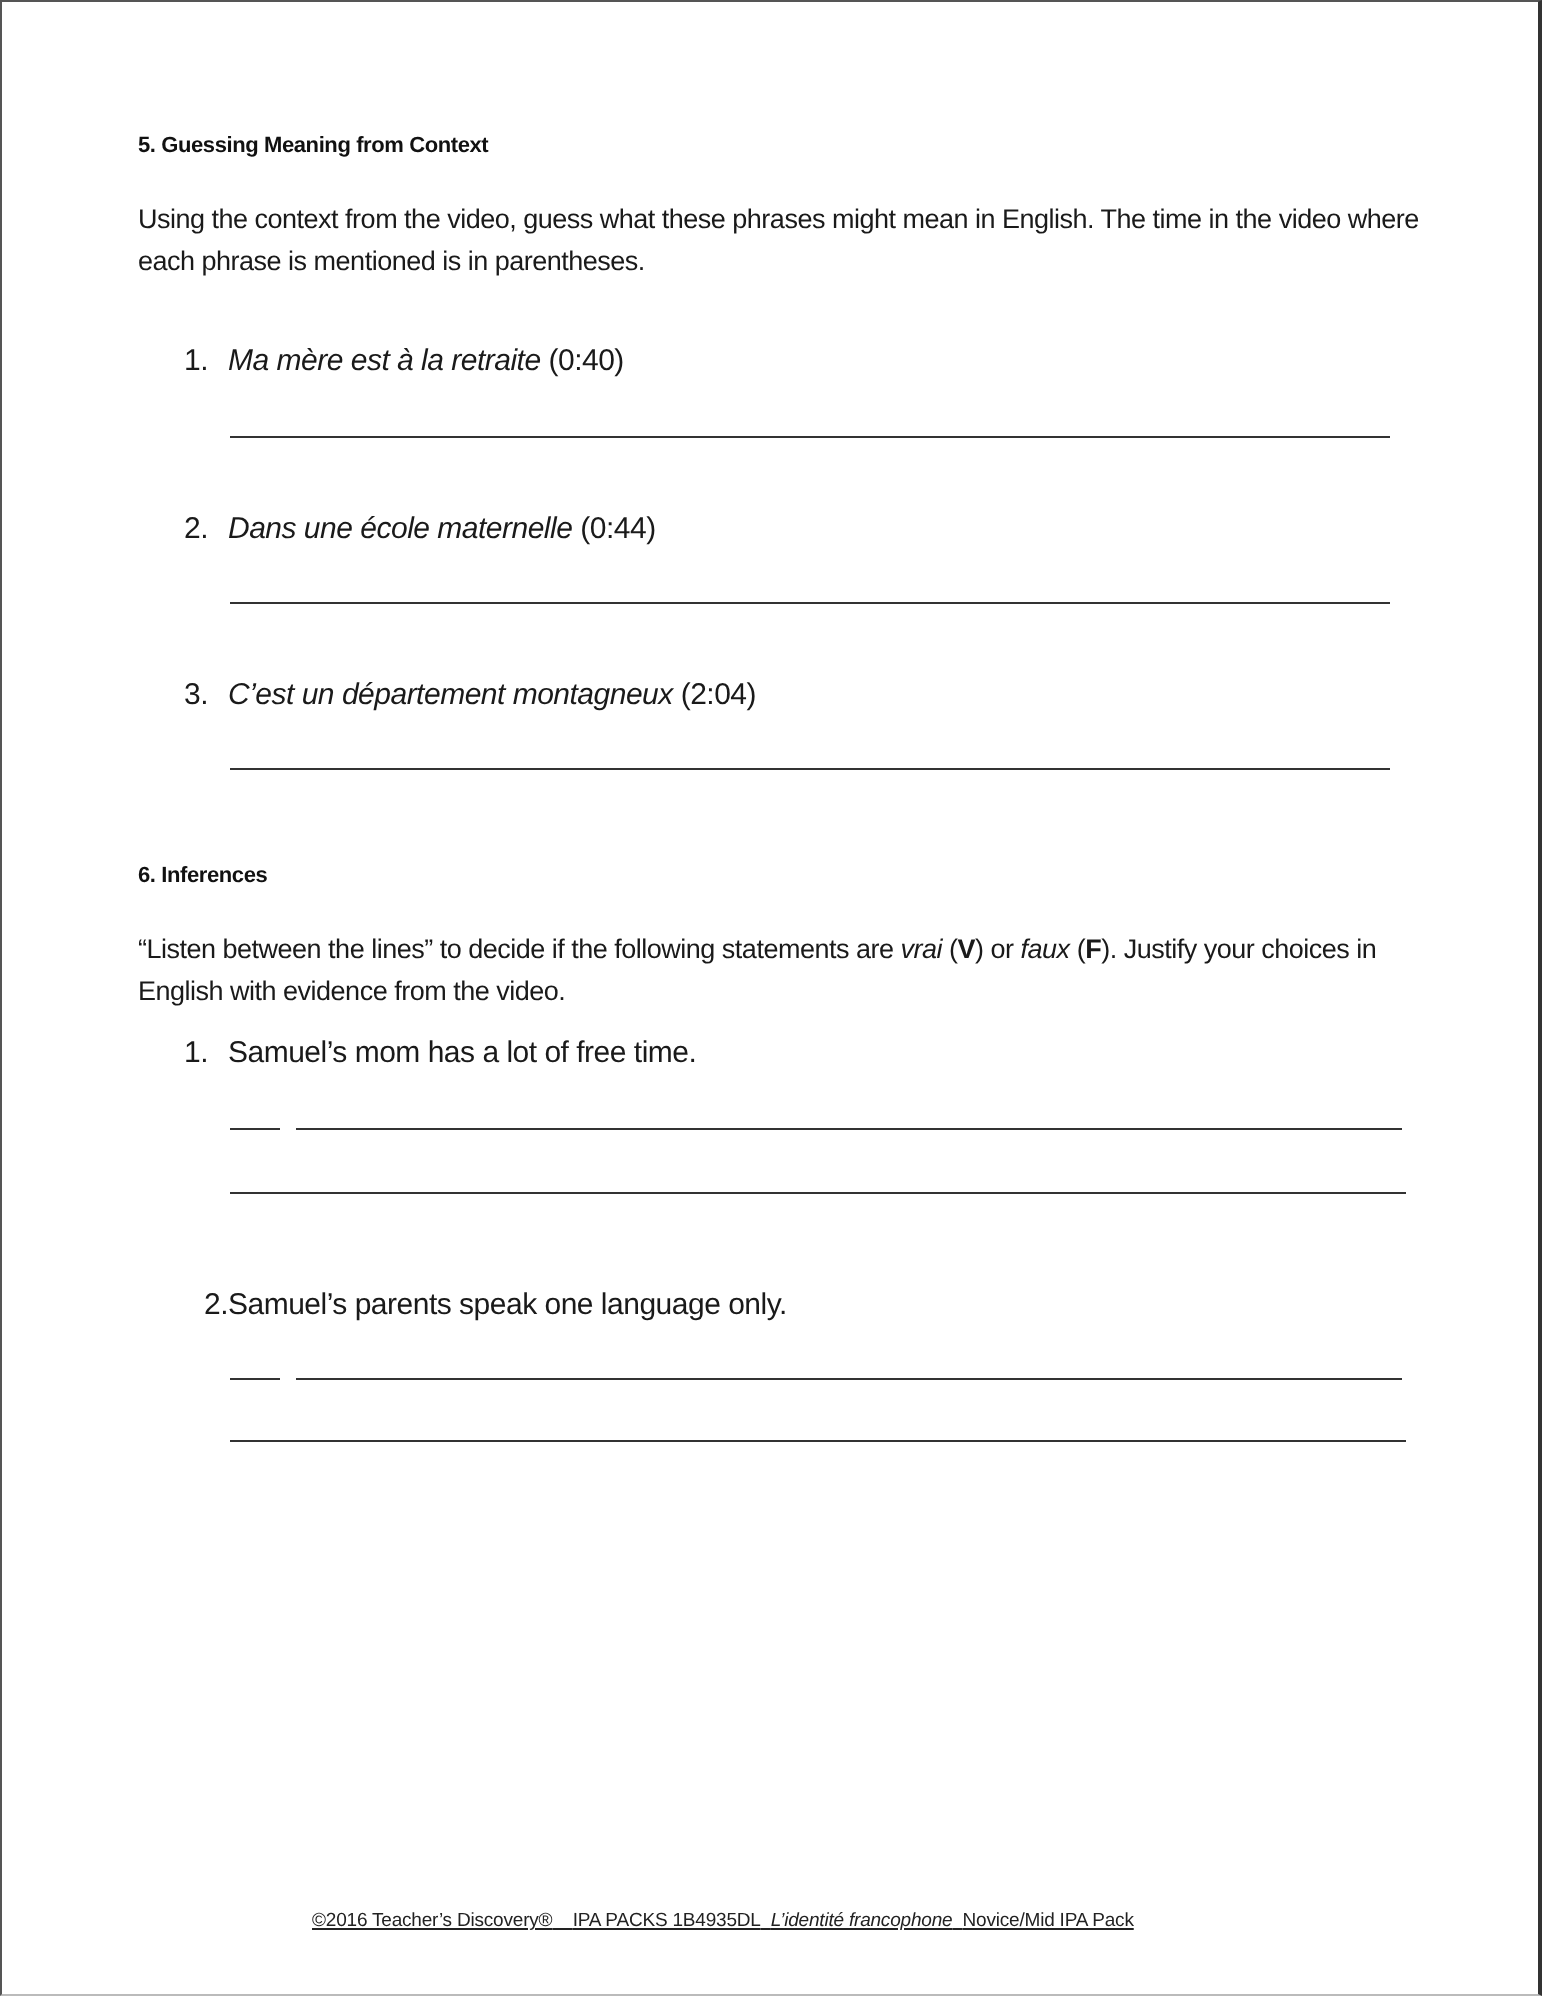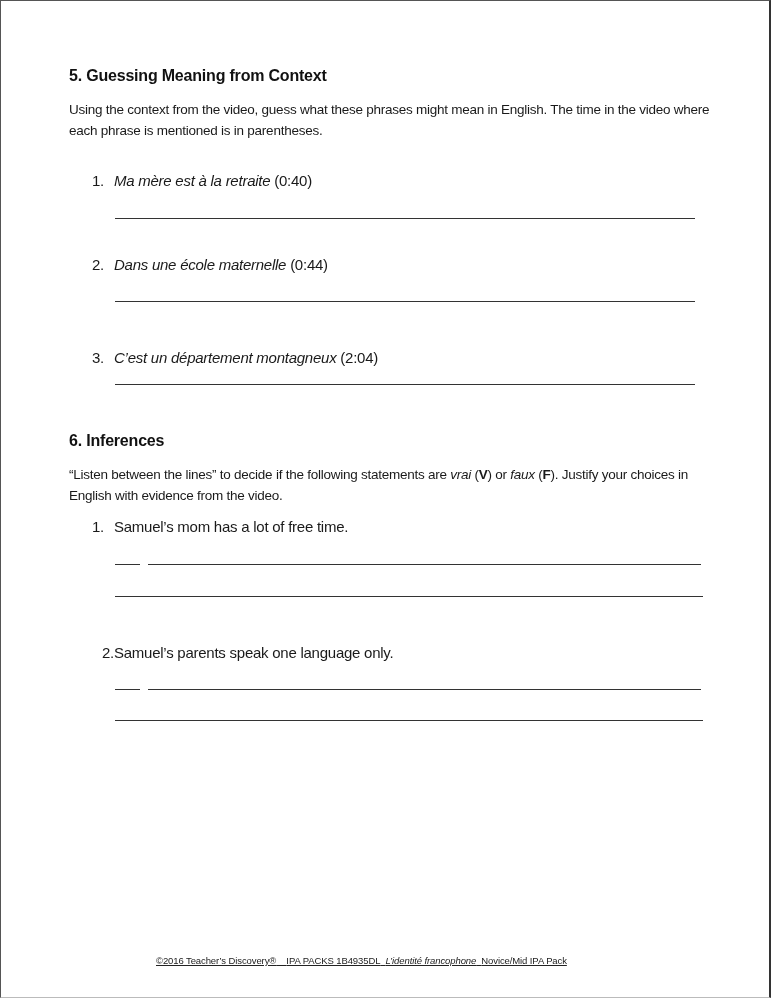--- a/index.html
+++ b/index.html
@@ -1,21 +1,21 @@
 <!DOCTYPE html>
 <html><head>
 <meta charset="utf-8">
 <style>
   html, body { margin: 0; padding: 0; background: #ffffff; }
   body { width: 773px; height: 1000px; position: relative; overflow: hidden;
          font-family: "Liberation Sans", "DejaVu Sans", sans-serif; color: #1a1a1a; }
   .page { position: absolute; left: 0; top: 0; width: 771px; height: 998px;
           border-left: 1px solid #555; border-top: 1px solid #555; border-right: 2px solid #333; border-bottom: 1px solid #bbb; box-sizing: border-box; }
   .abs { position: absolute; white-space: nowrap; }
-  h2 { margin: 0; font-size: 16px; font-weight: bold; letter-spacing: -0.2px; color: #111; }
+  h2 { margin: 0; font-size: 11px; font-weight: bold; letter-spacing: -0.2px; color: #111; }
   .para { font-size: 13.5px; line-height: 21px; color: #1a1a1a; white-space: normal; width: 650px; letter-spacing: -0.25px; }
   .item { font-size: 15px; color: #1a1a1a; letter-spacing: -0.25px; }
   .num { display: inline-block; width: 22px; }
   .phrase { font-style: italic; }
   .line { position: absolute; height: 0; border-top: 1.2px solid #333; }
   .footer { font-size: 9.5px; color: #222; letter-spacing: -0.1px; }
   .footer i { font-style: italic; }
 </style>
 </head>
 <body>
@@ -28,21 +28,21 @@
   <div class="abs item" style="left:91px; top:171px;">
     <span class="num">1.</span><span class="phrase">Ma mère est à la retraite</span> <span>(0:40)</span>
   </div>
   <div class="line" style="left:114px; top:217px; width:580px;"></div>
 
   <div class="abs item" style="left:91px; top:255px;">
     <span class="num">2.</span><span class="phrase">Dans une école maternelle</span> <span>(0:44)</span>
   </div>
   <div class="line" style="left:114px; top:300px; width:580px;"></div>
 
-  <div class="abs item" style="left:91px; top:348px;">
+  <div class="abs item" style="left:91px; top:338px;">
     <span class="num">3.</span><span class="phrase">C’est un département montagneux</span> <span>(2:04)</span>
   </div>
   <div class="line" style="left:114px; top:383px; width:580px;"></div>
 
   <h2 class="abs" style="left:68px; top:431px;">6. Inferences</h2>
   <div class="abs para" style="left:68px; top:463px;"><span>“Listen between the lines” to decide if the following statements are </span><i>vrai</i> (<b>V</b>)<span> or </span><i>faux</i> (<b>F</b>)<span>. Justify your choices in English with evidence from the video.</span></div>
 
   <div class="abs item" style="left:91px; top:517px;">
     <span class="num">1.</span><span>Samuel’s mom has a lot of free time.</span>
   </div>

